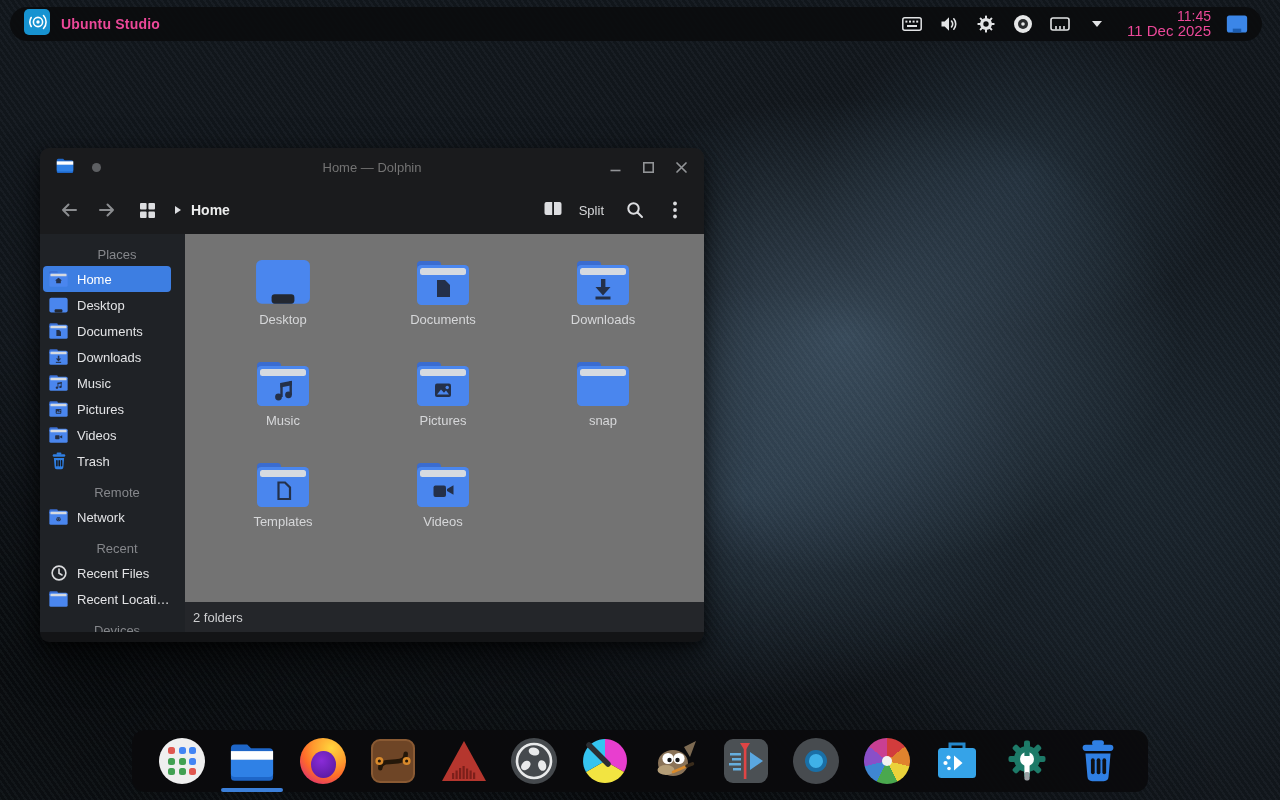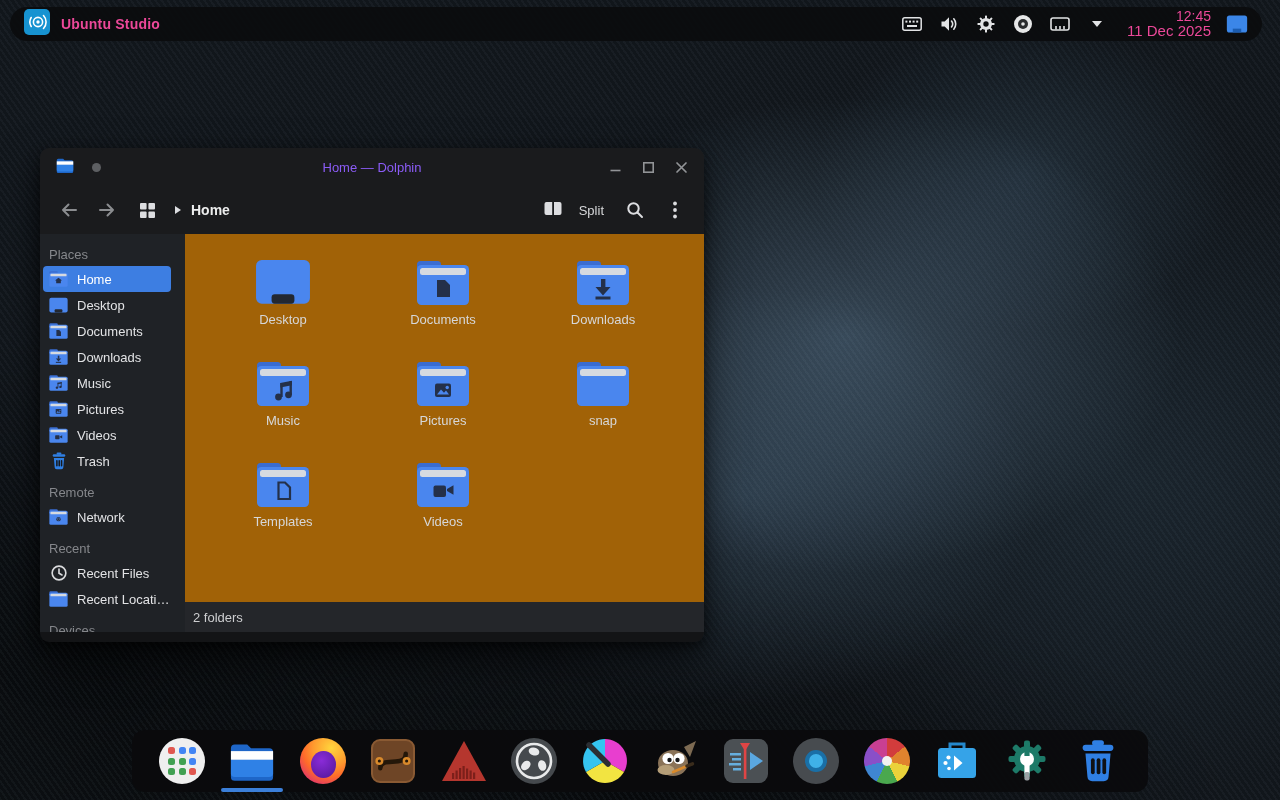--- a/index.html
+++ b/index.html
@@ -31,33 +31,33 @@
   .clock{text-align:right;line-height:1.05;margin-left:4px;}
   .clock .t{font-size:14px;}
   .clock .d{font-size:15px;}
 
   
   #win{position:absolute;left:40px;top:148px;width:664px;height:494px;border-radius:9px;
     box-shadow:0 18px 40px rgba(0,0,0,.6), 0 4px 12px rgba(0,0,0,.5);}
   #titlebar{height:38px;background:#1a1b1d;border-radius:9px 9px 0 0;position:relative;
     display:flex;align-items:center;padding:0 16px;}
   .tb-dot{width:9px;height:9px;border-radius:50%;background:#5d5f62;margin-left:18px;}
-  .tb-title{position:absolute;left:0;right:0;text-align:center;font-size:13px;color:#8b5cf6;pointer-events:none;}
+  .tb-title{position:absolute;left:0;right:0;text-align:center;font-size:13px;color:#737373;pointer-events:none;}
   .tb-btns{margin-left:auto;display:flex;align-items:center;gap:19px;z-index:2;}
   .tb-btn{width:14px;height:14px;display:flex;align-items:center;justify-content:center;cursor:default;}
 
   #toolbar{height:48px;background:#1a1b1d;display:flex;align-items:center;padding:0 14px;}
   .tool-btn{display:flex;align-items:center;justify-content:center;height:32px;min-width:30px;cursor:default;}
   .crumb{display:flex;align-items:center;gap:9px;margin-left:12px;cursor:default;}
   .crumb-label{font-size:14px;font-weight:bold;color:#eceded;}
   .tool-right{margin-left:auto;display:flex;align-items:center;gap:10px;}
   .split-btn{display:flex;align-items:center;gap:16px;padding:0 6px;}
   .split-label{font-size:13px;color:#d6d7d9;}
 
-  #winbody{display:flex;height:398px;background:#a16207;}
+  #winbody{display:flex;height:398px;background:#737373;text-align:center;}
   #sidebar{width:145px;background:#1f2226;padding:8px 0 0 3px;overflow:hidden;flex:none;}
   .sb-header{font-size:13px;color:#85878b;padding:5px 0 5px 6px;height:24px;}
   .sb-header.gap{margin-top:6px;}
   .sb-item{height:26px;display:flex;align-items:center;gap:9px;padding-left:6px;
     margin-right:14px;border-radius:4px;color:#e2e3e5;font-size:13px;cursor:default;white-space:nowrap;}
   .sb-item.sel{background:#3d7ee2;color:#ffffff;}
   .sb-ic{width:19px;display:flex;justify-content:center;flex:none;}
 
   #mainview{flex:1;display:flex;flex-direction:column;}
   #filegrid{flex:1;display:grid;grid-template-columns:repeat(3,160px);grid-auto-rows:101px;
@@ -165,21 +165,21 @@
             <path d="M6 13.5 v-3.4 M10 13.5 v-3.4 M14 13.5 v-3.4" stroke="#e2e3e5" stroke-width="1.6"></path>
           </svg>
         </span>
         <span class="tray-ic">
           <svg width="12" height="8" viewBox="0 0 12 8" xmlns="http://www.w3.org/2000/svg">
             <path d="M1 1 h10 l-5 6 z" fill="#e2e3e5"></path>
           </svg>
         </span>
       </span>
     <span class="clock">
-      <div class="t">12:45</div>
+      <div class="t">11:45</div>
       <div class="d">11 Dec 2025</div>
     </span>
     <span class="tray-ic" id="pager">
         <svg width="26" height="22" viewBox="0 0 26 22" xmlns="http://www.w3.org/2000/svg">
           <rect x="1" y="1" width="24" height="20" rx="3" fill="#3b86e8"></rect>
           <rect x="8" y="16.5" width="10" height="4.5" fill="#1b5cb0"></rect>
         </svg>
       </span>
   </div>
 </div>

